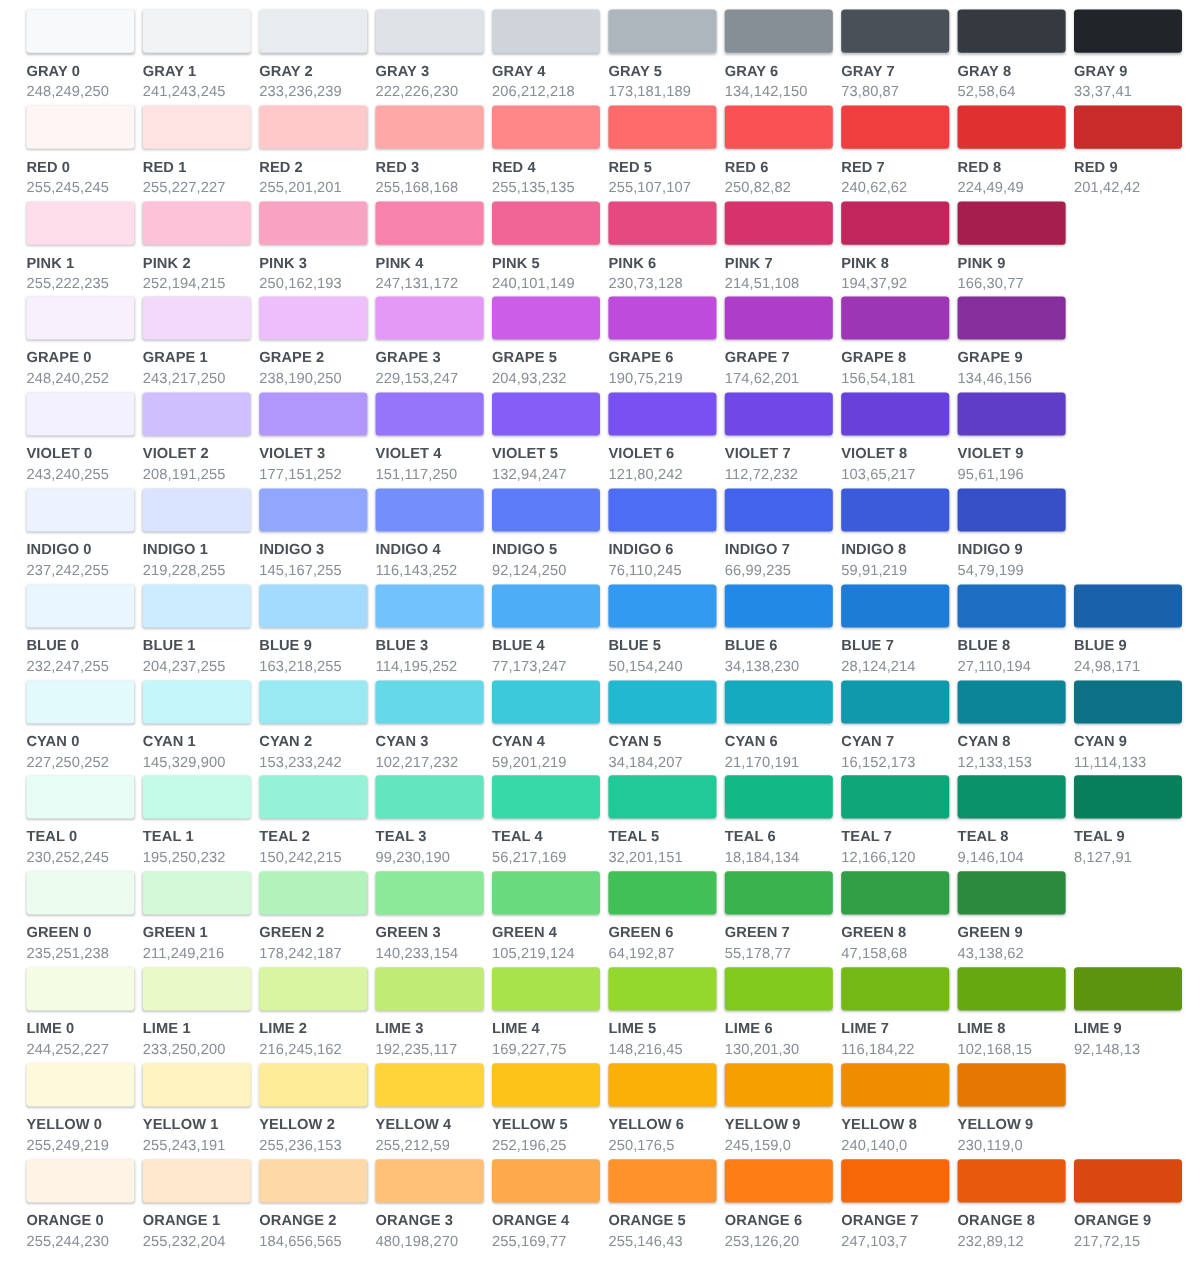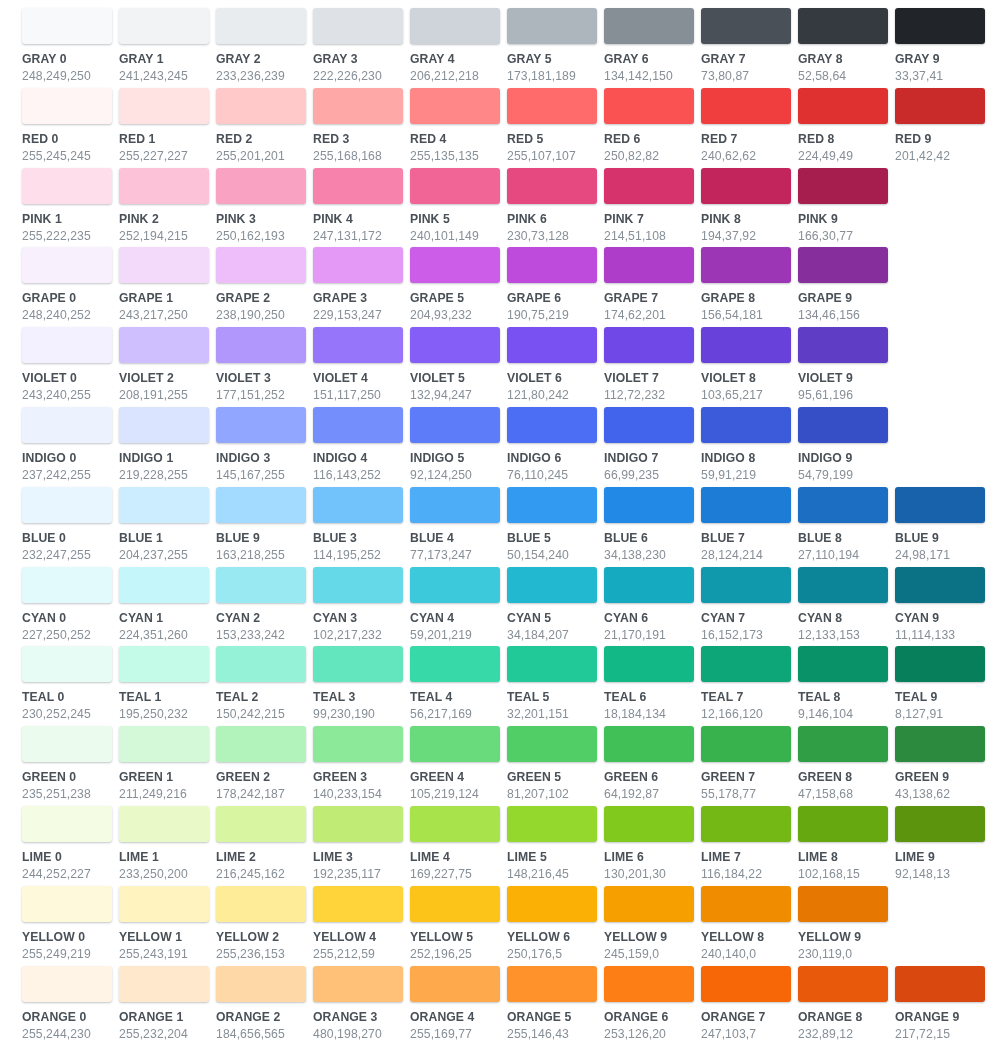--- a/index.html
+++ b/index.html
@@ -413,21 +413,21 @@
     </div>
     <div class="hue-row">
       <div class="swatch-cell">
         <div class="swatch-chip" style="background-color: rgb(227, 250, 252);"></div>
         <div class="swatch-name">CYAN 0</div>
         <div class="swatch-value">227,250,252</div>
       </div>
       <div class="swatch-cell">
         <div class="swatch-chip" style="background-color: rgb(197, 246, 250);"></div>
         <div class="swatch-name">CYAN 1</div>
-        <div class="swatch-value">224,351,260</div>
+        <div class="swatch-value">145,329,900</div>
       </div>
       <div class="swatch-cell">
         <div class="swatch-chip" style="background-color: rgb(153, 233, 242);"></div>
         <div class="swatch-name">CYAN 2</div>
         <div class="swatch-value">153,233,242</div>
       </div>
       <div class="swatch-cell">
         <div class="swatch-chip" style="background-color: rgb(102, 217, 232);"></div>
         <div class="swatch-name">CYAN 3</div>
         <div class="swatch-value">102,217,232</div>
@@ -535,25 +535,20 @@
         <div class="swatch-chip" style="background-color: rgb(140, 233, 154);"></div>
         <div class="swatch-name">GREEN 3</div>
         <div class="swatch-value">140,233,154</div>
       </div>
       <div class="swatch-cell">
         <div class="swatch-chip" style="background-color: rgb(105, 219, 124);"></div>
         <div class="swatch-name">GREEN 4</div>
         <div class="swatch-value">105,219,124</div>
       </div>
       <div class="swatch-cell">
-        <div class="swatch-chip" style="background-color: rgb(81, 207, 102);"></div>
-        <div class="swatch-name">GREEN 5</div>
-        <div class="swatch-value">81,207,102</div>
-      </div>
-      <div class="swatch-cell">
         <div class="swatch-chip" style="background-color: rgb(64, 192, 87);"></div>
         <div class="swatch-name">GREEN 6</div>
         <div class="swatch-value">64,192,87</div>
       </div>
       <div class="swatch-cell">
         <div class="swatch-chip" style="background-color: rgb(55, 178, 77);"></div>
         <div class="swatch-name">GREEN 7</div>
         <div class="swatch-value">55,178,77</div>
       </div>
       <div class="swatch-cell">

